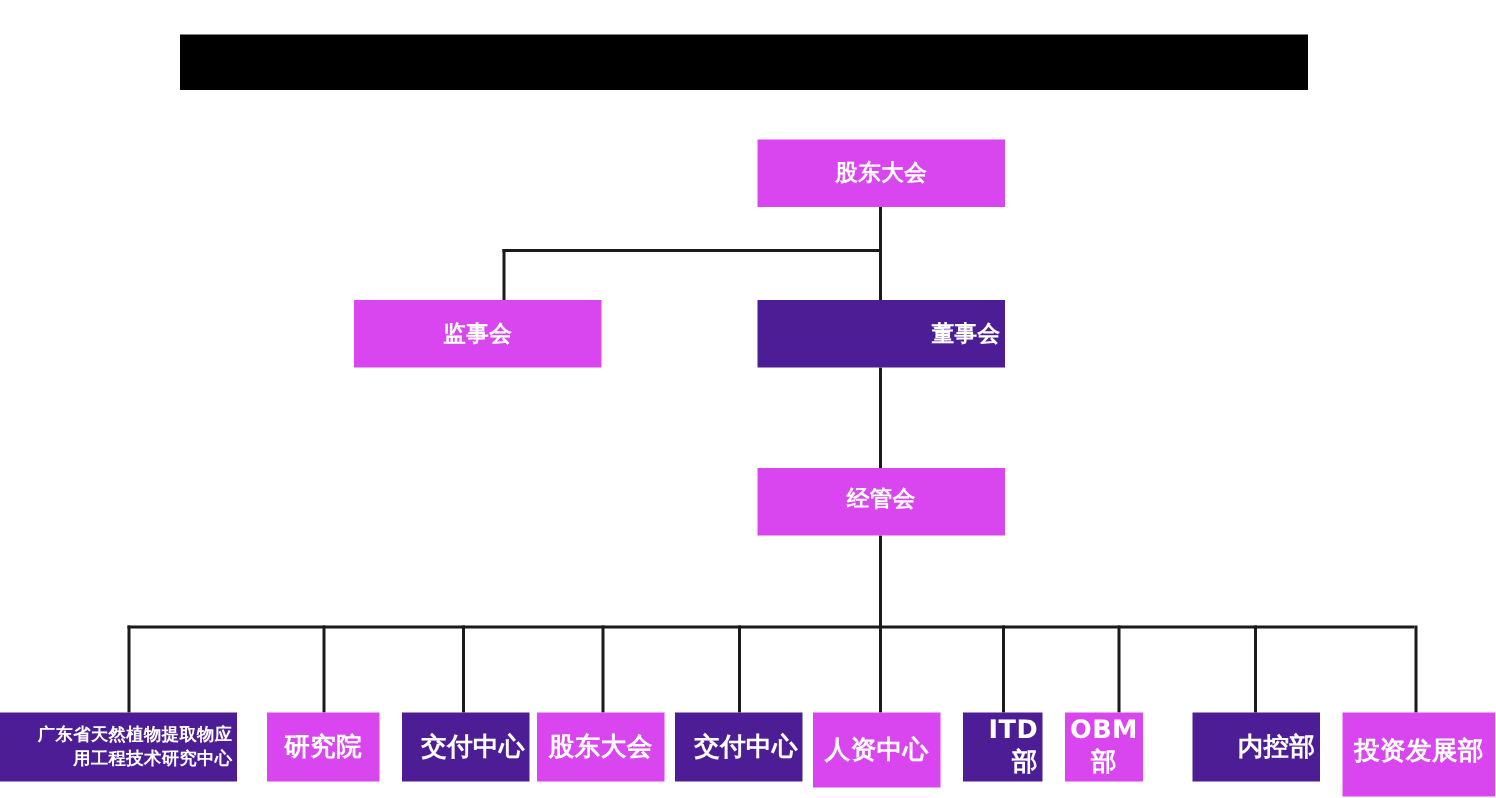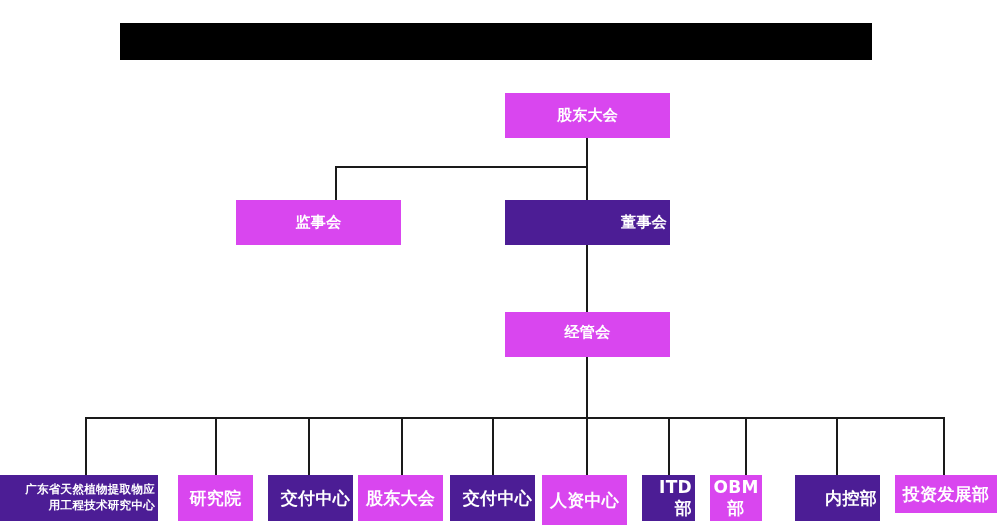--- a/index.html
+++ b/index.html
@@ -126,17 +126,17 @@
       </div>
       <div class="node light tier-4" style="left: 642px; top: 475px; width: 53px; height: 46px;">
         <span class="label">ITD部</span>
       </div>
       <div class="node dark tier-4" style="left: 710px; top: 475px; width: 52px; height: 46px;">
         <span class="label">OBM部</span>
       </div>
       <div class="node light tier-4" style="left: 795px; top: 475px; width: 85px; height: 46px;">
         <span class="label">内控部</span>
       </div>
-      <div class="node dark tier-4" style="left: 895px; top: 475px; width: 102px; height: 38px;">
+      <div class="node dark tier-4" style="left: 895px; top: 475px; width: 102px; height: 56px; font-family: Liberation Mono, monospace;">
         <span class="label">投资发展部</span>
       </div>
     </div>
 </div>
 
 </body></html>

